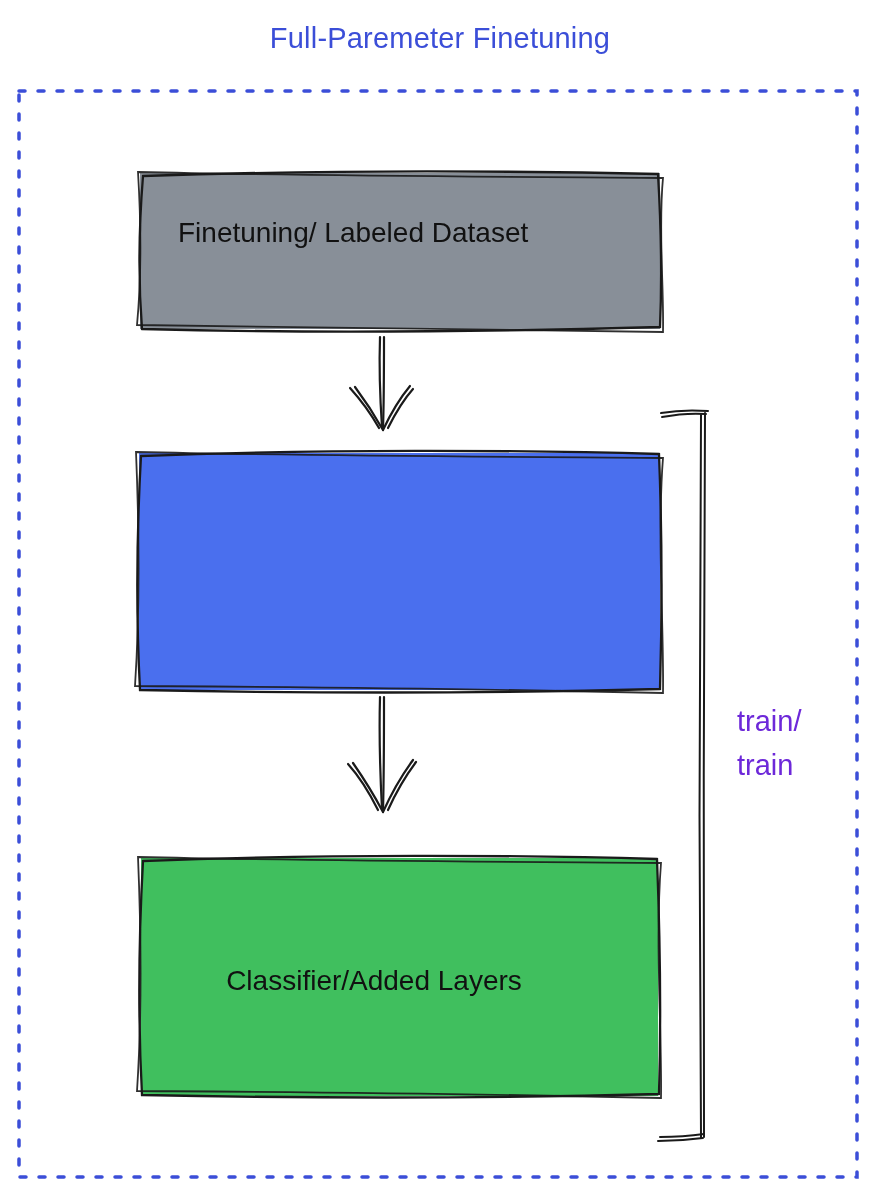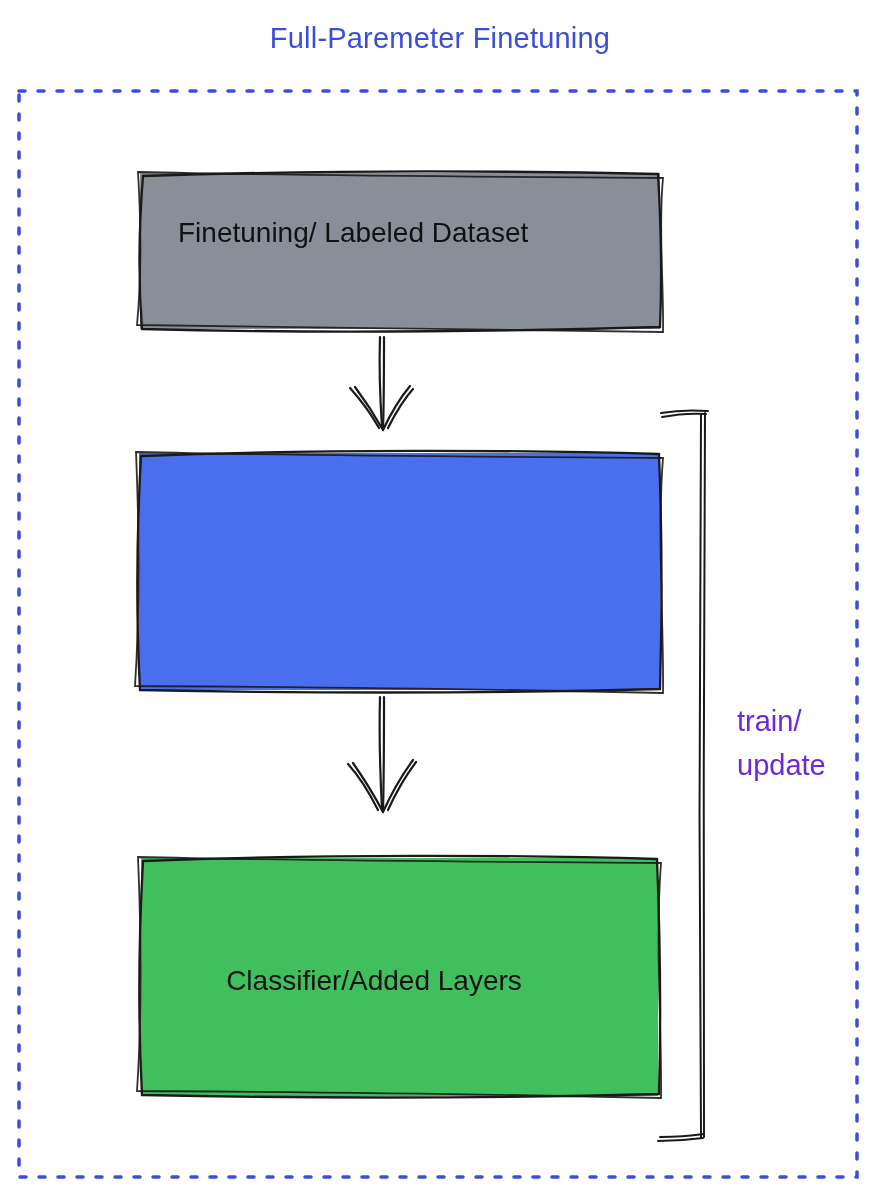--- a/index.html
+++ b/index.html
@@ -98,16 +98,16 @@
     </g>
   </svg>
 
   <div class="node-label label-dataset">Finetuning/ Labeled Dataset</div>
 
 
   <div class="node-label label-classifier">Classifier/Added Layers</div>
 
   <div class="bracket-label">
     <span>train/</span>
-    <span>update</span>
+    <span>train</span>
   </div>
 
 </div>
 
 </body></html>

